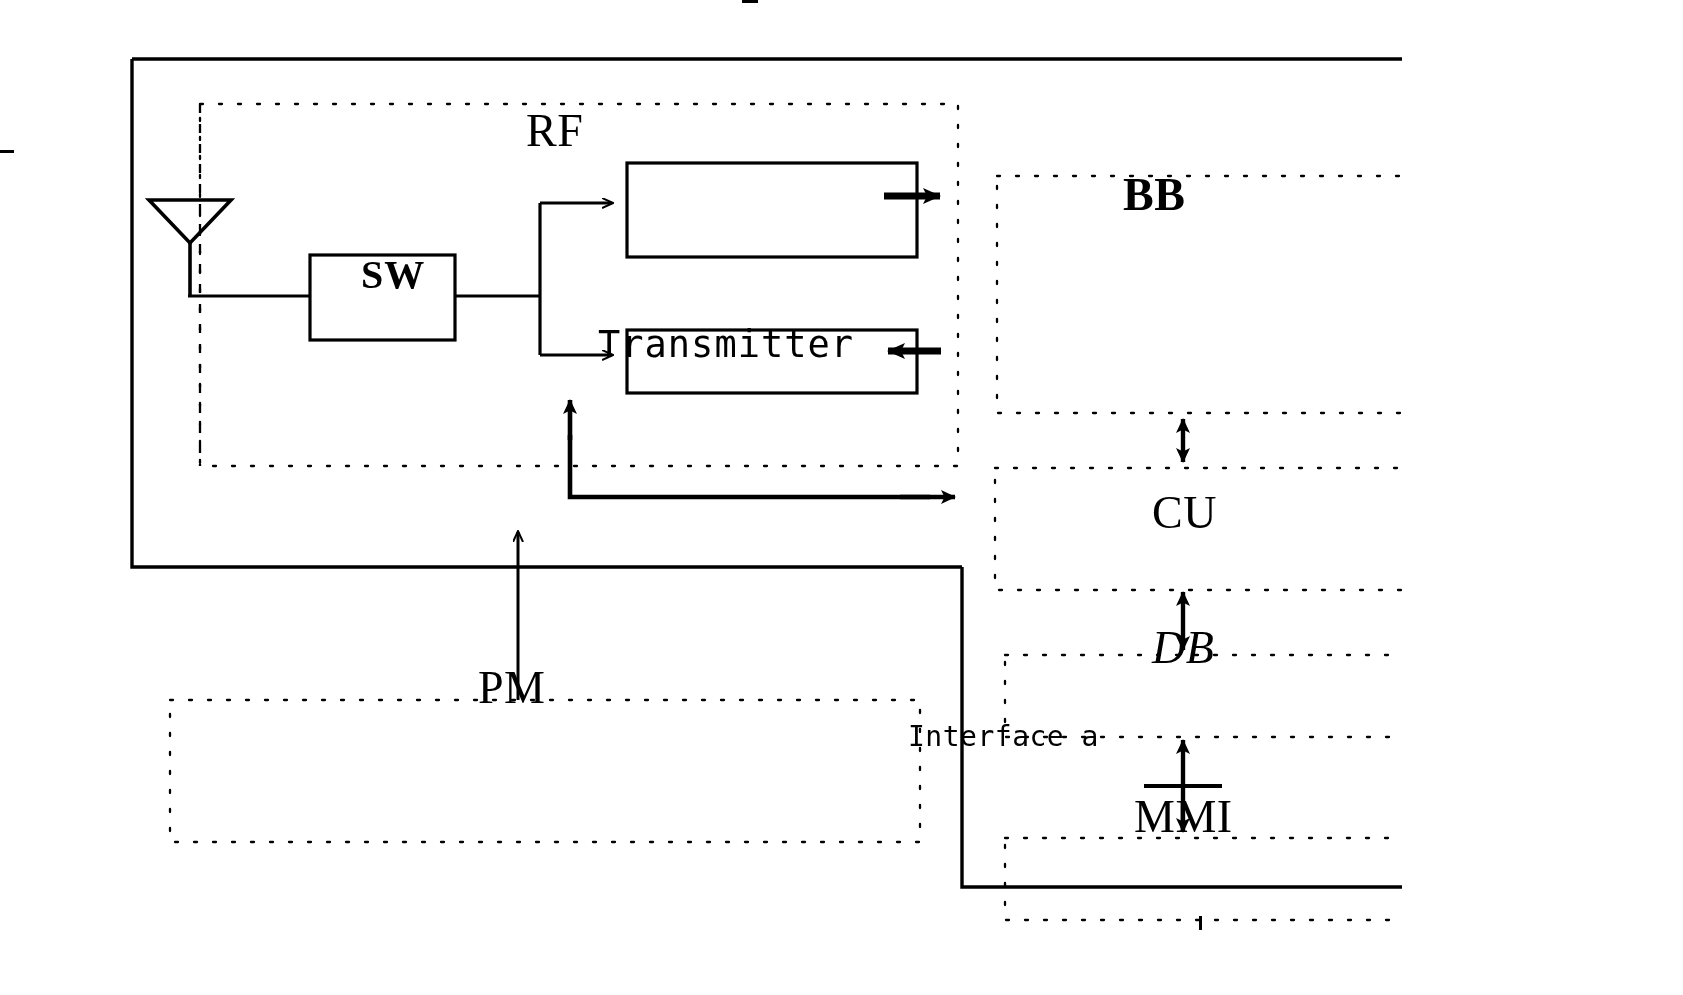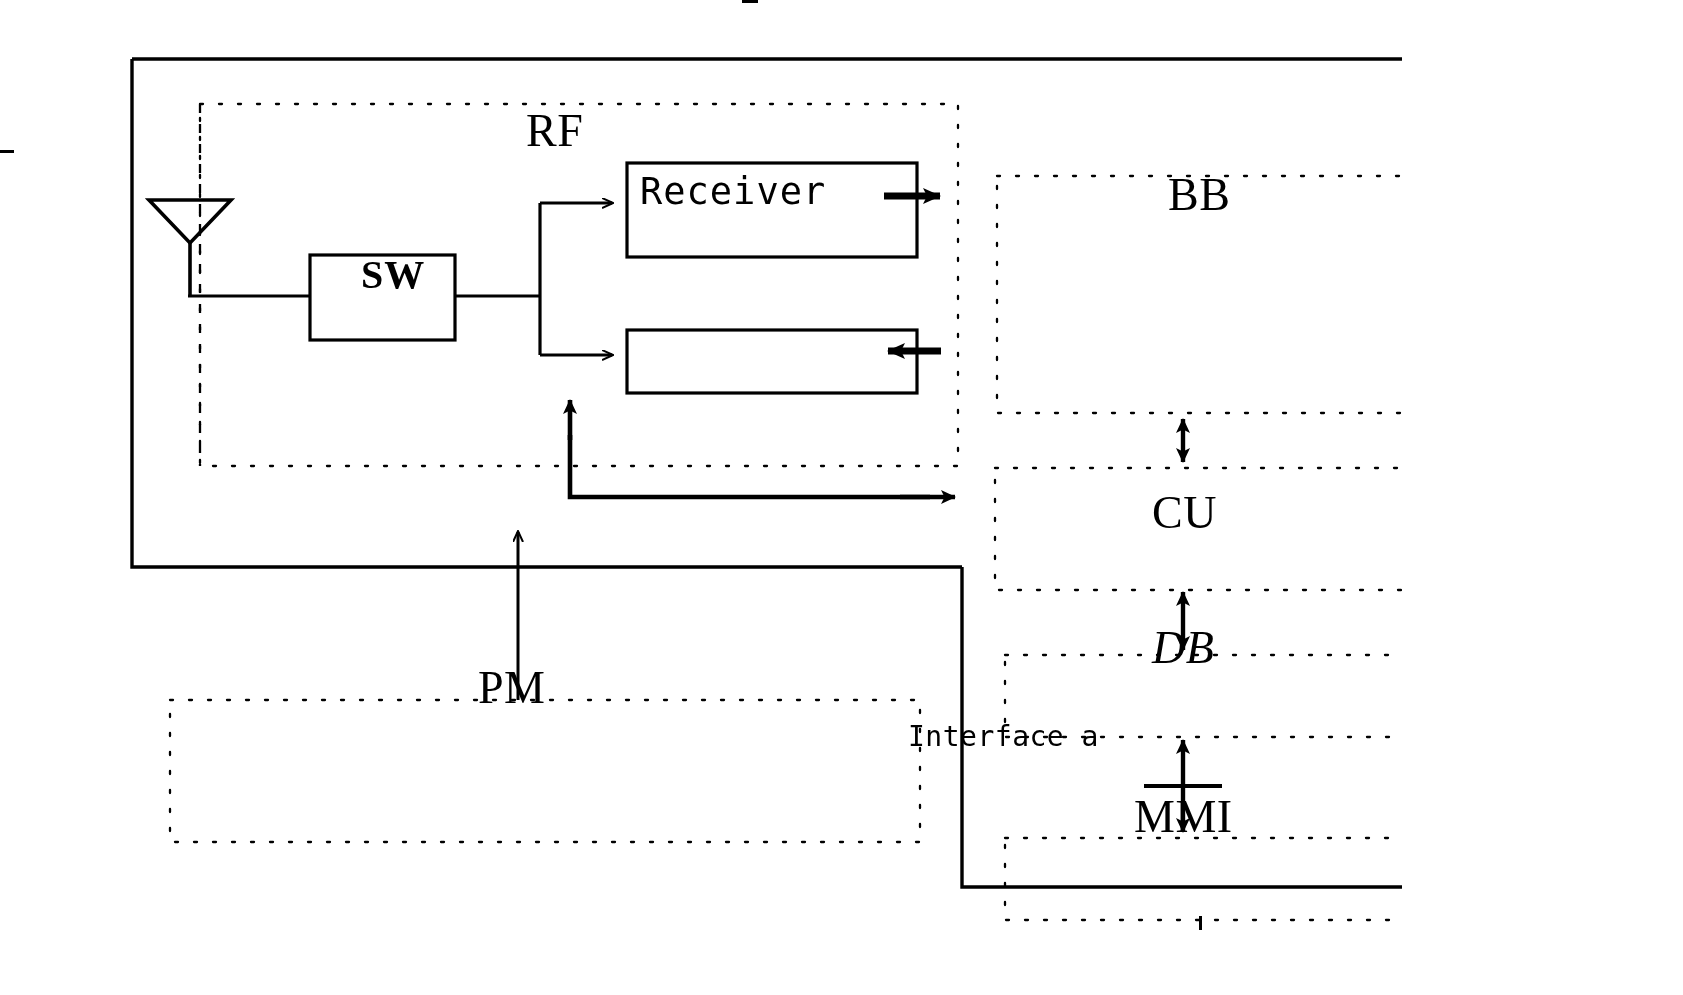--- a/index.html
+++ b/index.html
@@ -178,34 +178,34 @@
     </g>
 
     <g>
       <line x1="518" y1="700" x2="518" y2="532" stroke="#000" stroke-width="3.0" marker-end="url(#arrowThin)"></line>
     </g>
 
   </svg>
 
   <div class="label serif-big" style="left:526px; top:108px;">RF</div>
 
-  <div class="label serif-big" style="left:1168px; top:172px;">BB</div>
+  <div class="label serif-big" style="left:1123px; top:172px;font-weight:bold;">BB</div>
 
   <div class="label serif-big" style="left:1152px; top:458px;margin-top:32px;">CU</div>
 
   <div class="label serif-big" style="left:1152px; top:625px;font-style:italic;">DB</div>
 
   <div class="label serif-big" style="left:1134px; top:794px;">MMI</div>
 
   <div class="label serif-big" style="left:478px; top:665px;text-align:center;">PM</div>
 
   <div class="label mono-small" style="left:908px; top:723px;">Interface a</div>
 
-  <div class="label mono-box" style="left:640px; top:173px;">Receiver</div>
-
+
+  <div class="label mono-box" style="left:598px; top:326px;">Transmitter</div>
 
   <div class="label sw-text" style="left:328px; top:255px;margin-left:33px;">SW</div>
 
   <div class="tiny-mark" style="left:742px; top:0px; width:16px; height:3px;"></div>
   <div class="tiny-mark" style="left:0px; top:150px; width:14px; height:3px;"></div>
   <div class="tiny-mark" style="left:1199px; top:916px; width:3px; height:14px;"></div>
 
 </div>
 
 </body></html>

